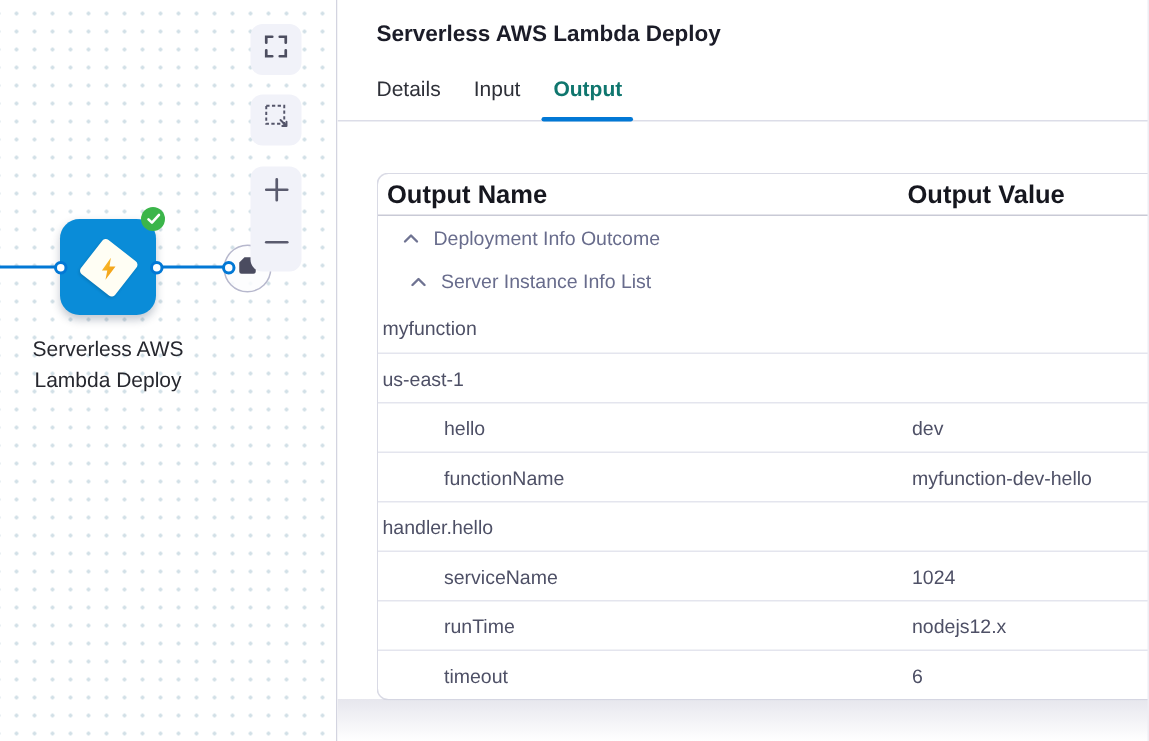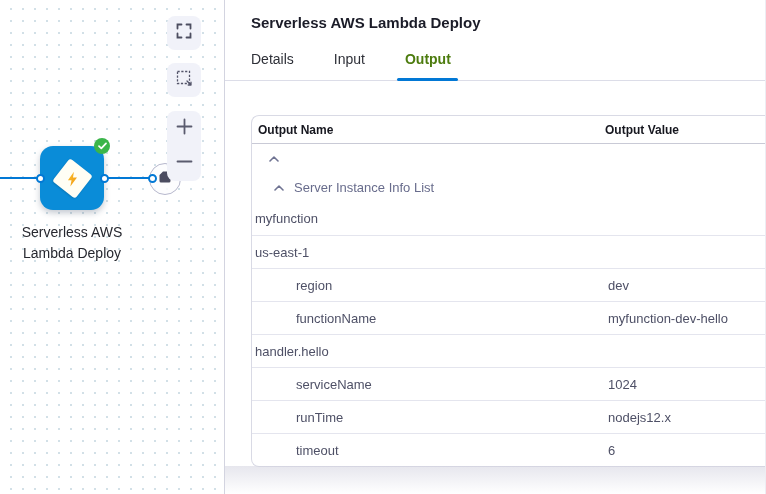--- a/index.html
+++ b/index.html
@@ -62,41 +62,41 @@
     display:flex;align-items:center;justify-content:center;z-index:2;
   }
   .node-label{
     position:absolute;left:7px;top:222px;width:130px;text-align:center;
     font-size:14px;line-height:21px;color:#27282f;
   }
   
   .panel{position:absolute;left:225px;top:0;width:541px;height:494px;background:#fff;overflow:hidden;}
   .panel-title{padding:14px 0 0 26px;font-size:15px;font-weight:bold;color:#1b1c28;}
   .tabs{
-    display:flex;gap:40px;padding:20px 0 0 26px;border-bottom:1px solid #dcdde8;
+    display:flex;gap:22px;padding:20px 0 0 26px;border-bottom:1px solid #dcdde8;
     position:relative;
   }
   .tab{
     font-size:14px;color:#2e3038;padding-bottom:13px;position:relative;cursor:default;
   }
-  .tab.active{font-weight:bold;color:#4d7c0f;}
+  .tab.active{font-weight:bold;color:#0f766e;}
   .tab.active::after{
     content:"";position:absolute;left:-8px;right:-7px;bottom:-1px;height:3px;
     border-radius:2px;background:#0278d5;
   }
   
   .card{
     position:absolute;left:26px;top:115px;width:520px;box-sizing:border-box;
     border:1px solid #d9dae5;border-right:none;border-radius:8px 0 0 8px;background:#fff;
   }
   .thead{
     display:grid;grid-template-columns:353px 1fr;height:27px;align-items:center;
     border-bottom:1px solid #c9cad6;
   }
-  .thead .th{font-size:12px;font-weight:bold;color:#16171f;}
+  .thead .th{font-size:17px;font-weight:bold;color:#16171f;}
   .thead .th.name{padding-left:6px;}
   .trow{box-sizing:border-box;}
   .trow.group{height:29px;display:flex;align-items:center;font-size:13px;color:#686c8c;}
   .trow.group.lvl1{padding-left:17px;}
   .trow.group.lvl2{padding-left:22px;}
   .trow.group .chev{display:flex;align-items:center;margin-right:10px;}
   .trow.leaf{
     display:grid;grid-template-columns:353px 1fr;height:33px;align-items:center;
     border-top:1px solid #e4e5ee;font-size:13px;color:#4e5066;
   }
@@ -204,39 +204,40 @@
       <div class="th name">Output Name</div>
       <div class="th">Output Value</div>
     </div>
 
     <div class="trow group lvl1">
       <span class="chev">
         <svg width="10" height="6" viewBox="0 0 10 6" fill="none" stroke="#6f7392" stroke-width="1.6" stroke-linecap="round" stroke-linejoin="round">
             <polyline points="1,5 5,1 9,5"></polyline>
           </svg>
       </span>
+      <span class="glabel">Deployment Info Outcome</span>
     </div>
 
     <div class="trow group lvl2">
       <span class="chev">
         <svg width="10" height="6" viewBox="0 0 10 6" fill="none" stroke="#6f7392" stroke-width="1.6" stroke-linecap="round" stroke-linejoin="round">
             <polyline points="1,5 5,1 9,5"></polyline>
           </svg>
       </span>
       <span class="glabel">Server Instance Info List</span>
     </div>
 
     <div class="trow leaf first">
       <span class="lval">myfunction</span>
     </div>
     <div class="trow leaf">
       <span class="lval">us-east-1</span>
     </div>
     <div class="trow leaf">
-      <span class="lname">region</span>
+      <span class="lname">hello</span>
       <span class="lval">dev</span>
     </div>
     <div class="trow leaf">
       <span class="lname">functionName</span>
       <span class="lval">myfunction-dev-hello</span>
     </div>
     <div class="trow leaf">
       <span class="lval">handler.hello</span>
     </div>
     <div class="trow leaf">

